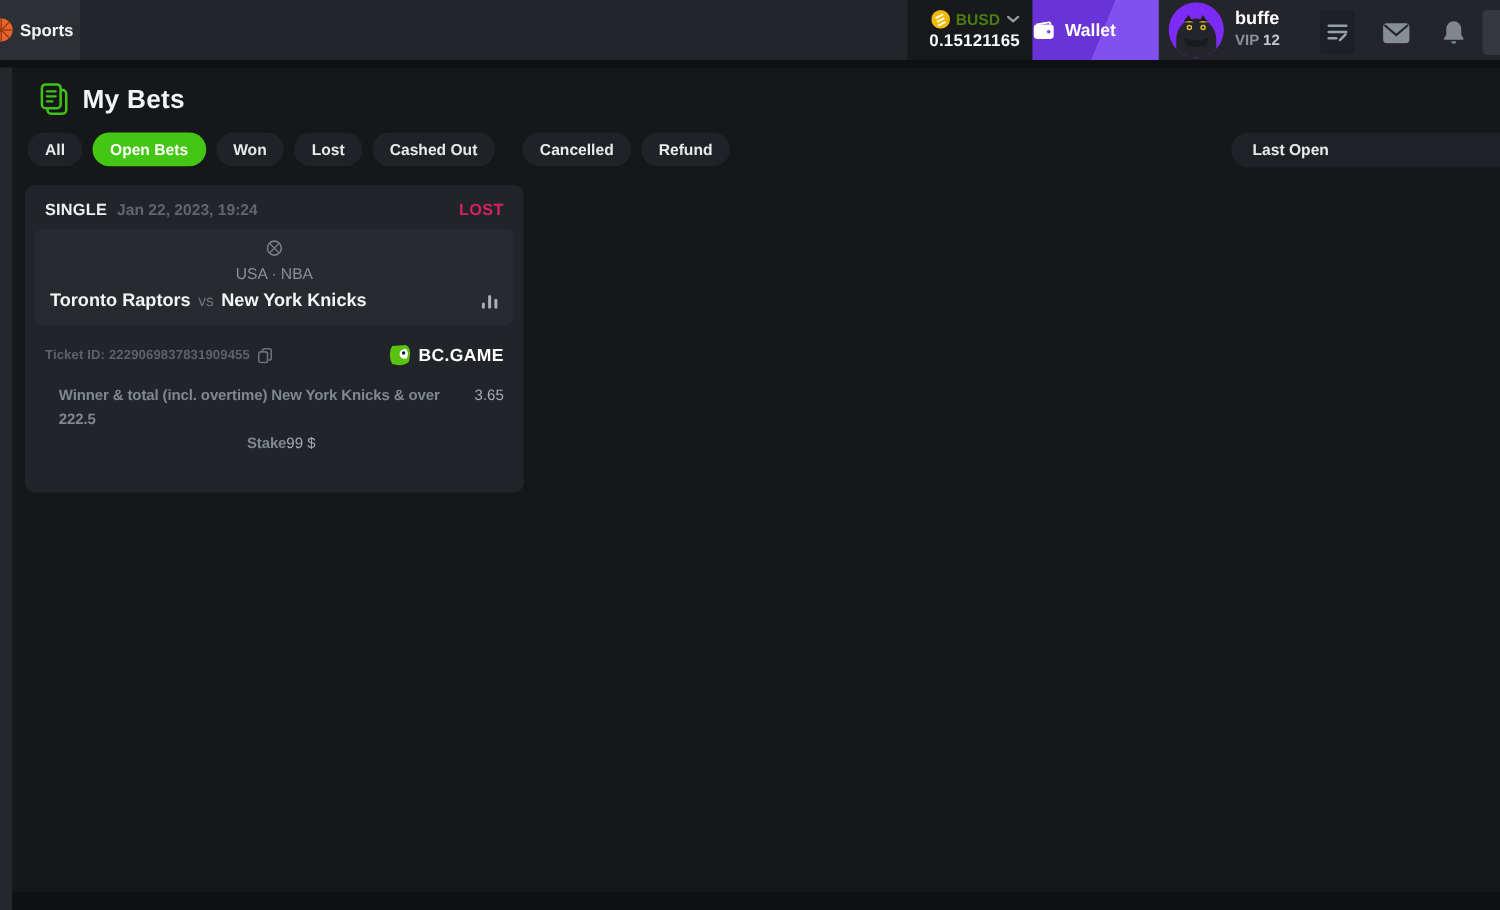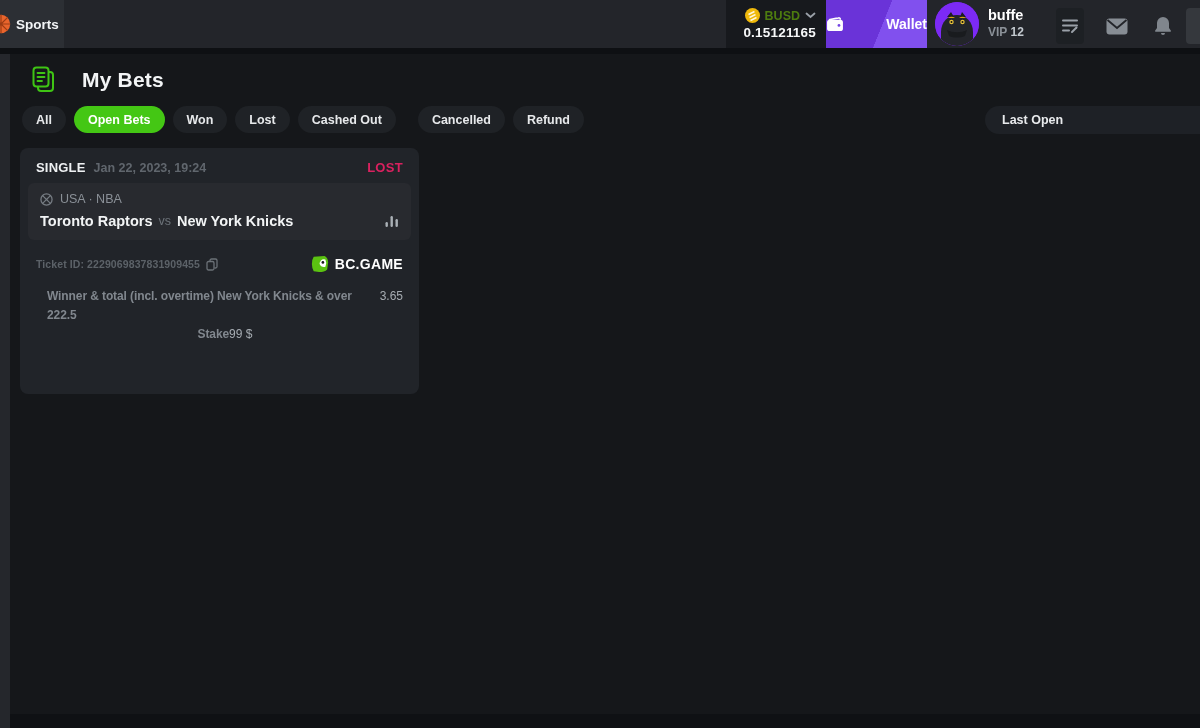--- a/index.html
+++ b/index.html
@@ -15,21 +15,21 @@
 
   #currency { position:absolute; left:726px; top:0; width:100px; height:48px; background:#17191d;
     display:flex; flex-direction:column; justify-content:center; align-items:flex-end;
     padding-right:10px; cursor:pointer; }
   .cur-row { display:flex; align-items:center; gap:5px; }
   .cur-code { color:#4d7c0f; font-size:12.5px; font-weight:700; }
   .balance { color:#f7f8f9; font-size:13.5px; font-weight:700; margin-top:2px; letter-spacing:.2px; }
 
   #wallet-btn { position:absolute; left:826px; top:0; width:101px; height:48px; border:none; cursor:pointer;
     background:linear-gradient(112deg,#6a33d8 0%,#6a33d8 55%,#8150ee 55.2%,#8150ee 100%);
-    display:flex; align-items:center; justify-content:space-between; gap:8px;
+    display:flex; align-items:center; justify-content:flex-start; gap:8px;
     color:#ffffff; font-size:14px; font-weight:700; font-family:inherit; }
 
   #avatar { position:absolute; left:935px; top:2px; width:44px; height:44px; border-radius:50%;
     overflow:hidden; cursor:pointer; background:#7c2af5; }
   #user-block { position:absolute; left:988px; top:7px; cursor:pointer; }
   #user-name { color:#ffffff; font-size:14.5px; font-weight:700; }
   #user-vip { margin-top:2px; font-size:12px; color:#8b9198; font-weight:600; }
   #user-vip b { color:#c3c9cf; }
 
   .tb-iconbox { position:absolute; top:8px; width:28px; height:36px; display:flex;
@@ -37,21 +37,21 @@
   #betlist-box { left:1056px; background:#1d2024; }
   #mail-box { left:1103px; }
   #bell-box { left:1149px; }
   #chat-box { left:1186px; width:24px; background:#35383d; border-radius:4px 0 0 4px; overflow:hidden; }
 
   
   #left-strip { position:absolute; left:0; top:54px; width:10px; height:674px; background:#25272c; }
   #main { position:absolute; left:10px; top:54px; width:1190px; height:674px; background:#15171a; }
   #bottom-strip { position:absolute; left:0; bottom:0; width:1190px; height:14px; background:#0f1114; }
 
-  #page-head { position:absolute; left:20px; top:12px; display:flex; align-items:center; gap:25px; }
+  #page-head { position:absolute; left:20px; top:12px; display:flex; align-items:center; gap:9px; }
   #page-title { color:#f3f5f6; font-size:21px; font-weight:600; letter-spacing:.2px; }
 
   #chips { position:absolute; left:12px; top:52px; display:flex; gap:8px; }
   .chip { height:27px; border-radius:14px; background:#1f2226; color:#e7e9eb;
     font-size:12.5px; font-weight:700; display:flex; align-items:center; padding:0 14px;
     cursor:pointer; white-space:nowrap; }
   .chip.active { background:#44c714; color:#ffffff; }
   .chip.gap { margin-left:14px; }
 
   #sort-pill { position:absolute; left:975px; top:52px; width:240px; height:28px;
@@ -61,21 +61,21 @@
 
   
   #card { position:absolute; left:10px; top:94px; width:399px; height:246px;
     background:#212429; border-radius:8px; }
   #card-head { display:flex; align-items:center; padding:12px 16px 8px 16px; }
   #bet-type { color:#eef0f2; font-size:13px; font-weight:800; letter-spacing:.2px; }
   #bet-date { color:#60666d; font-size:12.5px; font-weight:600; margin-left:8px; }
   #bet-status { margin-left:auto; color:#d9215f; font-size:13px; font-weight:800; letter-spacing:.3px; }
 
   #match-panel { margin:0 8px; background:#282a2f; border-radius:6px; padding:9px 12px 11px 12px; }
-  .league-row { display:flex; align-items:center; gap:7px; color:#8a9097; font-size:12.5px; }
+  .league-row { display:flex; align-items:center; gap:7px; color:#8a9097; font-size:12.5px;flex-direction:column; }
   .teams-row { margin-top:7px; display:flex; align-items:center; }
   .team { color:#f2f4f5; font-size:14.5px; font-weight:700; }
   .vs { color:#6d737a; font-size:12.5px; margin:0 6px; }
   #stats-btn { margin-left:auto; cursor:pointer; display:flex; align-items:flex-end; }
 
   #ticket-row { display:flex; align-items:center; padding:15px 16px 0 16px; }
   #ticket-text { color:#5c6268; font-size:10.5px; font-weight:600; letter-spacing:.1px; }
   #copy-btn { margin-left:6px; cursor:pointer; display:flex; }
   #brand { margin-left:auto; display:flex; align-items:center; gap:6px; }
   #brand-name { color:#ffffff; font-size:14px; font-weight:800; letter-spacing:.3px; }

